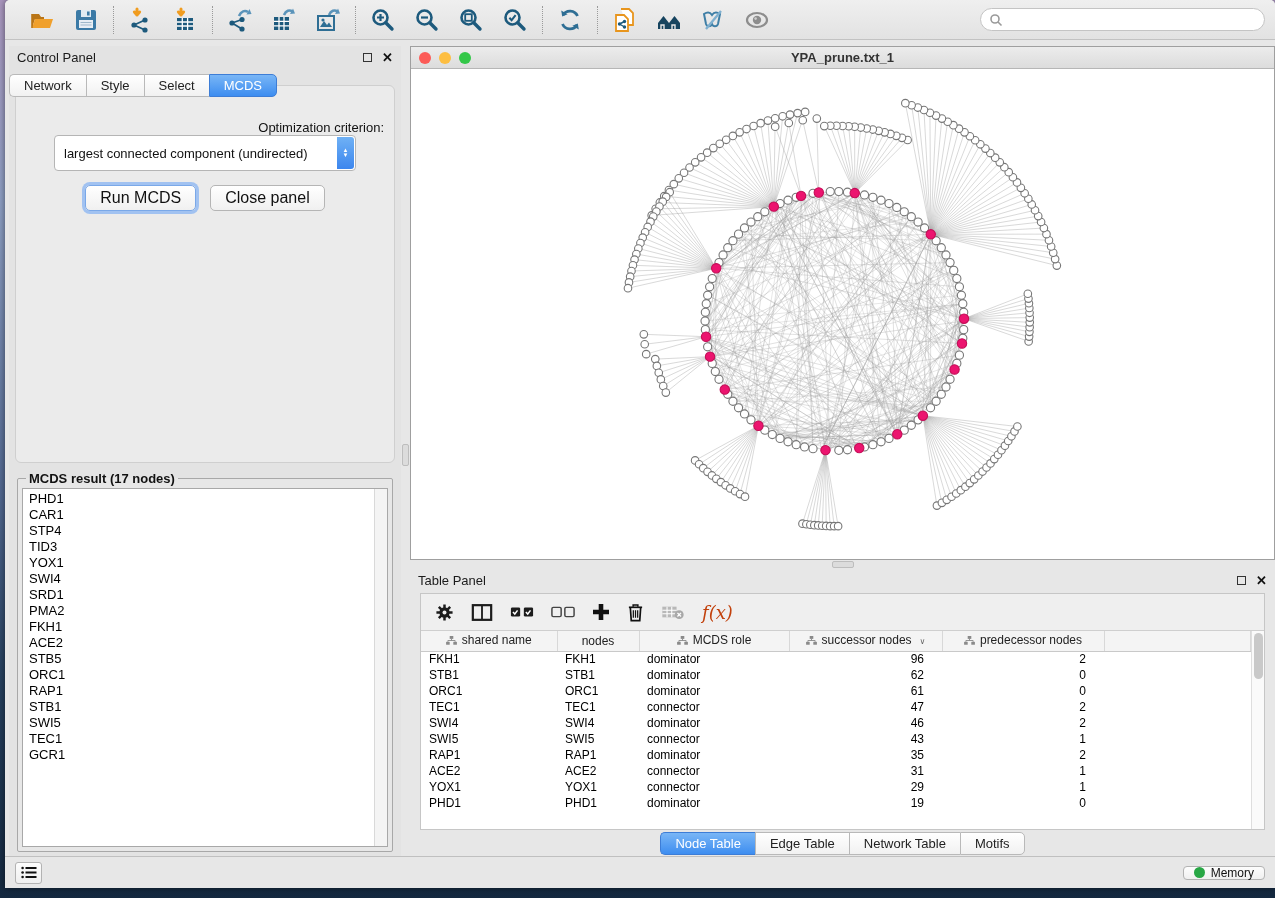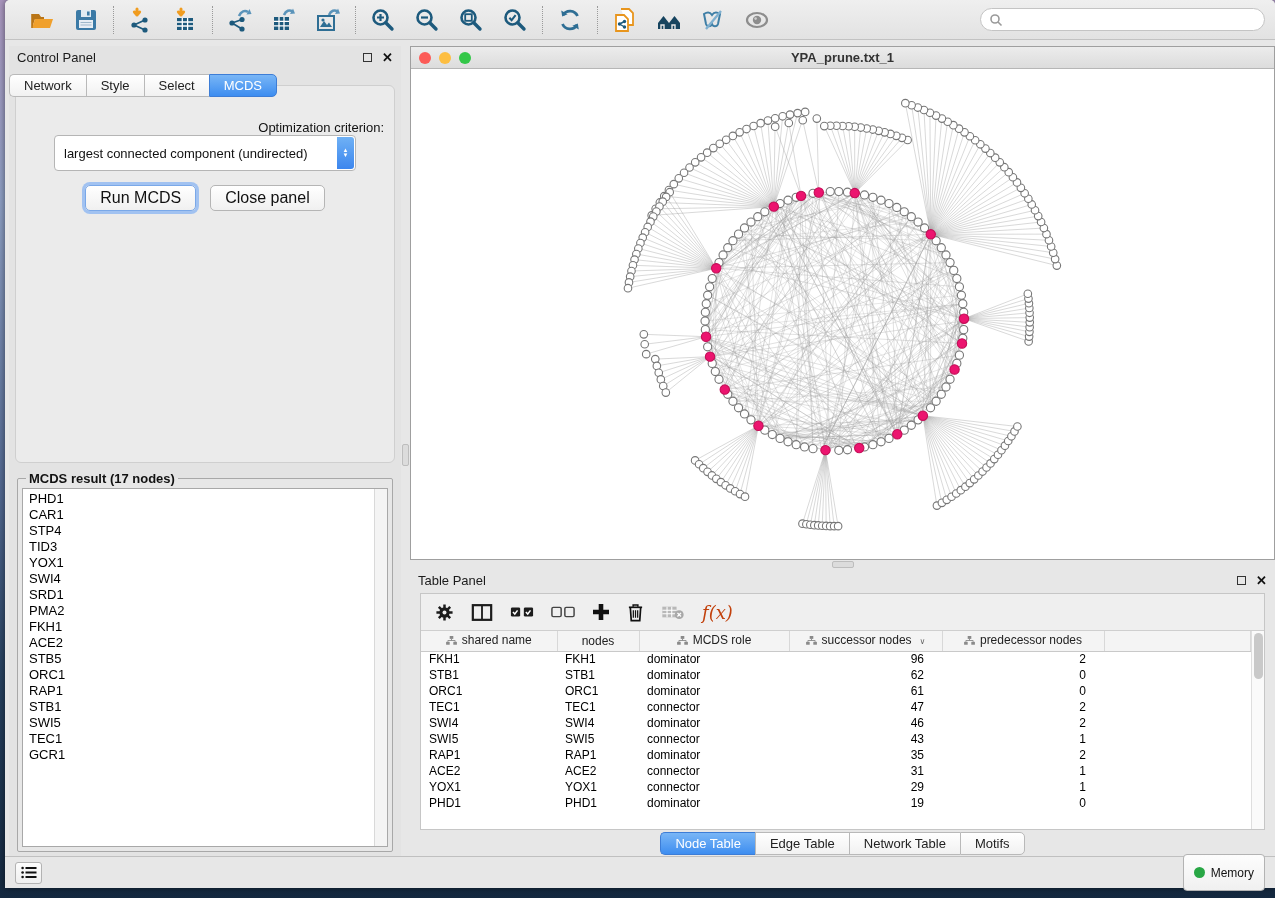--- a/index.html
+++ b/index.html
@@ -86,21 +86,21 @@
   .node-table td { height:16px; font-size:12px; color:#000; padding:0 8px; white-space:nowrap; overflow:hidden; }
   .node-table td.num { text-align:right; padding-right:18px; }
   .tbl-scroll { width:13px; background:#fafafa; border-left:1px solid #dedede; position:relative; }
   .tbl-thumb { position:absolute; top:2px; left:1.5px; width:9px; height:46px; background:#c9c9c9; border-radius:5px; }
   .tp-tabs { height:26px; display:flex; justify-content:center; align-items:center; }
   
   .status-bar { height:32px; border-top:1px solid #c0c0c0; background:#e7e7e7;
     display:flex; align-items:center; padding:0 10px; }
   .list-btn { width:27px; height:22px; background:linear-gradient(#fdfdfd,#efefef); border:1px solid #b3b3b3;
     border-radius:3px; display:flex; align-items:center; justify-content:center; cursor:pointer; }
-  .memory-btn { margin-left:auto; height:37px; background:linear-gradient(#fdfdfd,#f0f0f0); border:1px solid #b3b3b3;
+  .memory-btn { margin-left:auto; height:14px; background:linear-gradient(#fdfdfd,#f0f0f0); border:1px solid #b3b3b3;
     border-radius:4px; display:flex; align-items:center; gap:6px; padding:0 10px; font-size:12px; color:#111; cursor:pointer; }
   .mem-dot { width:11px; height:11px; border-radius:50%; }
 </style>
 </head>
 <body>
 
 <div class="app">
 
   <div class="toolbar">
     <div class="tb-group">

